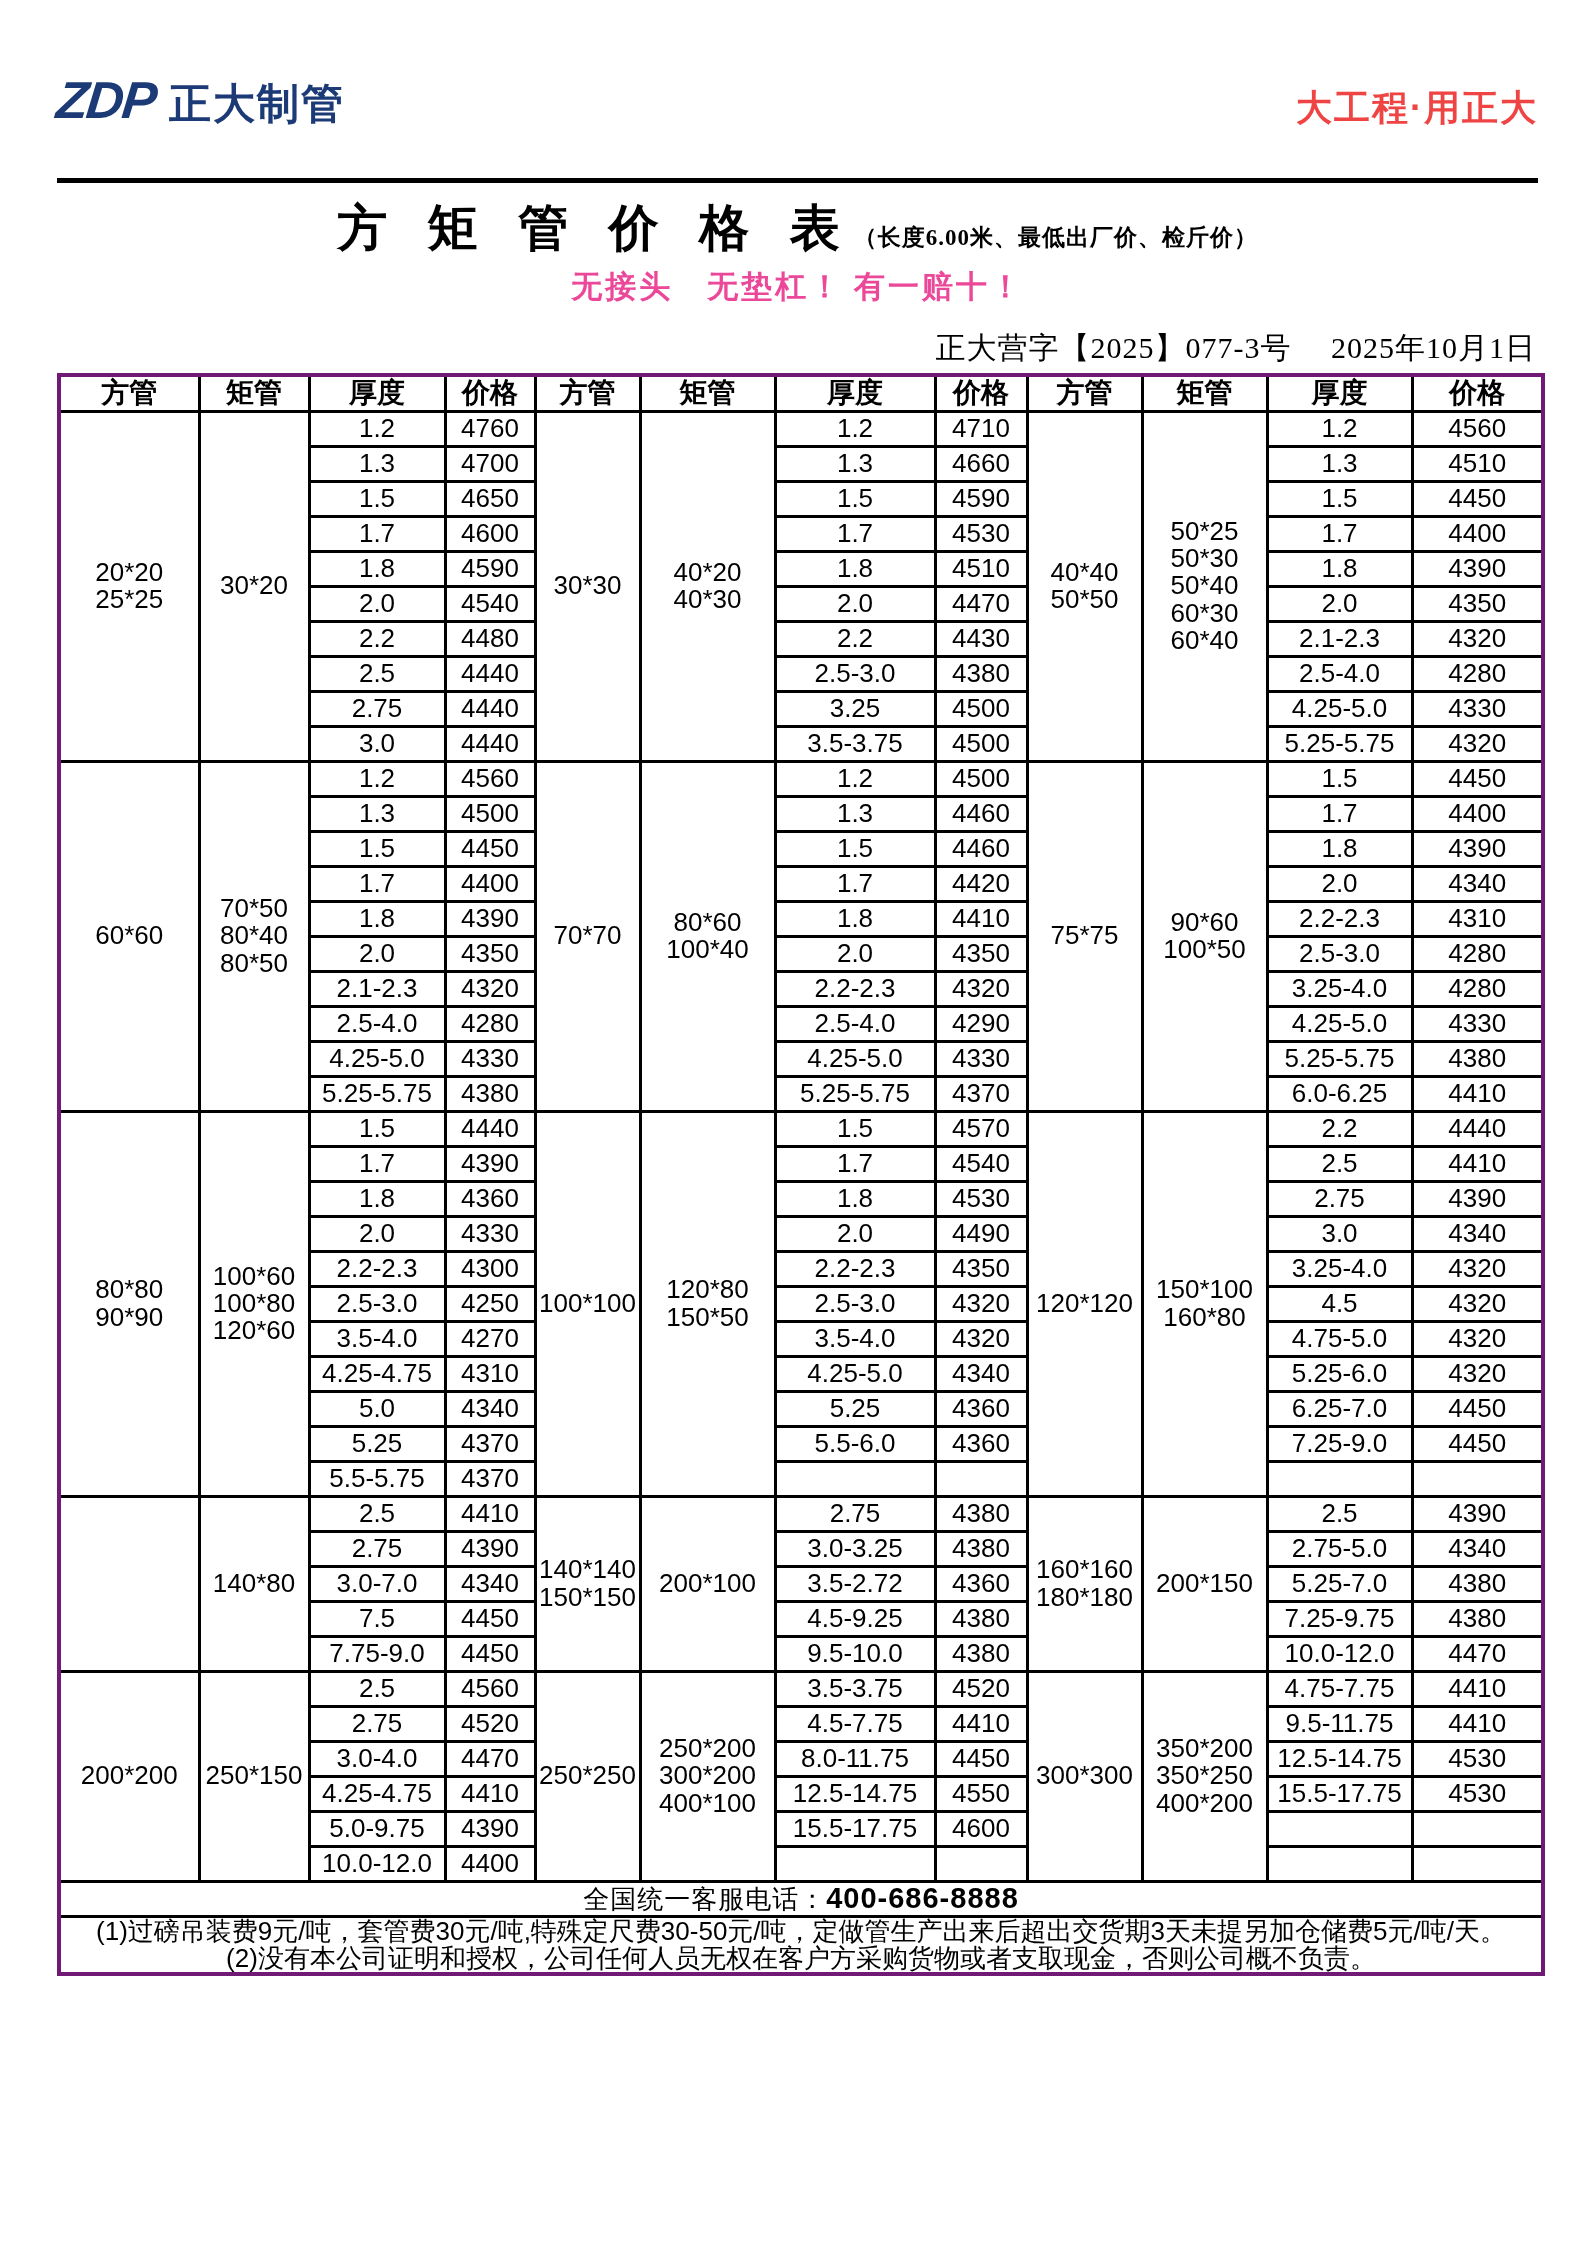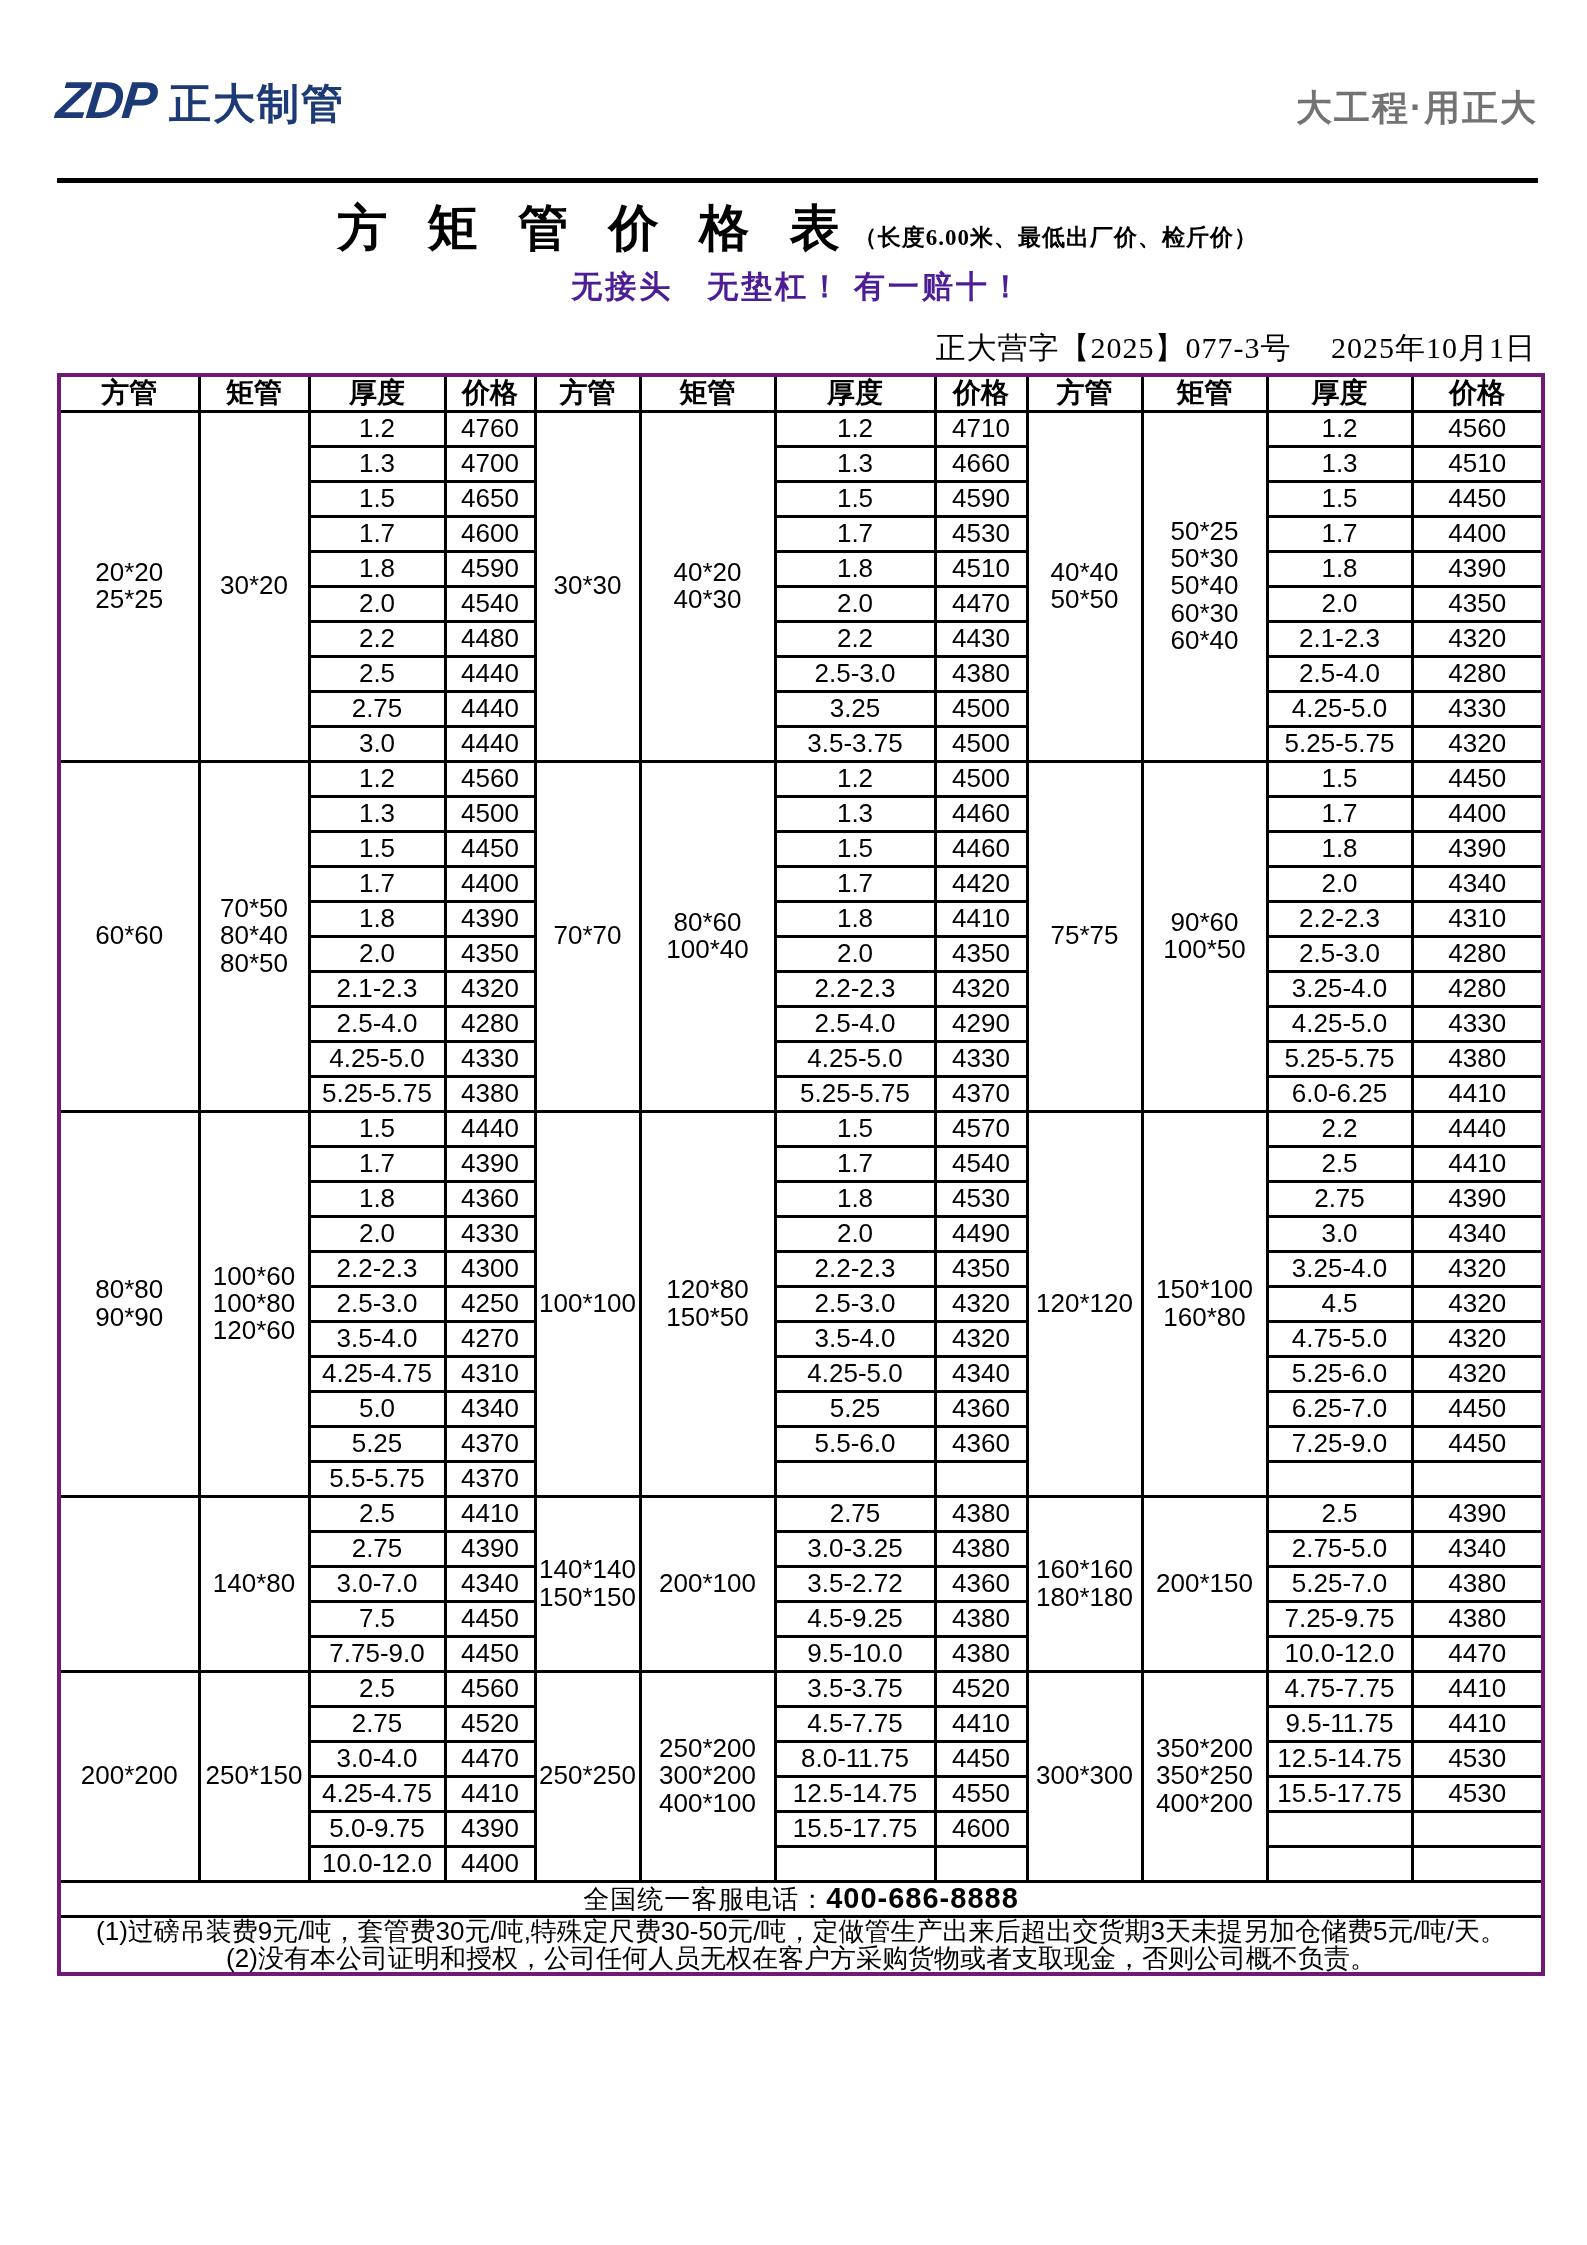--- a/index.html
+++ b/index.html
@@ -16,27 +16,27 @@
   }
   
   .hdr { display: flex; justify-content: space-between; align-items: flex-end; height: 58px; }
   .logo { display: flex; align-items: baseline; gap: 14px; color: #1b3a76; }
   .logo-mark {
     font-family: "Liberation Sans", sans-serif;
     font-weight: 900; font-style: italic; font-size: 52px;
     letter-spacing: -2px; transform: skewX(-6deg); display: inline-block; line-height: 1;
   }
   .logo-name { font-family: "Liberation Sans", sans-serif; font-weight: 900; font-size: 42px; letter-spacing: 2px; line-height: 1; }
-  .tagline { font-family: "Liberation Sans", sans-serif; color: #737373; font-weight: 900; font-size: 36px; letter-spacing: 2px; line-height: 1; }
+  .tagline { font-family: "Liberation Sans", sans-serif; color: #ef4444; font-weight: 900; font-size: 36px; letter-spacing: 2px; line-height: 1; }
   .rule { height: 5px; background: #000; margin-top: 52px; }
   
   .title-row { text-align: center; margin-top: 12px; white-space: nowrap; }
   .title-main { font-size: 50px; font-weight: bold; letter-spacing: 14px; }
   .title-sub { font-size: 23px; font-weight: bold; letter-spacing: 1px; }
-  .slogan { text-align: center; color: #4c1d95; font-weight: bold; font-size: 31px; margin-top: 4px; letter-spacing: 3px; }
+  .slogan { text-align: center; color: #ec4899; font-weight: bold; font-size: 31px; margin-top: 4px; letter-spacing: 3px; }
   .doc-line { text-align: right; font-size: 30px; margin-top: 20px; padding-right: 2px; letter-spacing: 1px; }
   
   table.price {
     border-collapse: collapse;
     table-layout: fixed;
     width: 1484px;
     margin-top: 4px;
     border: 4px solid #701a75;
   }
   table.price th, table.price td { border: 3px solid #000; text-align: center; overflow: hidden; }

